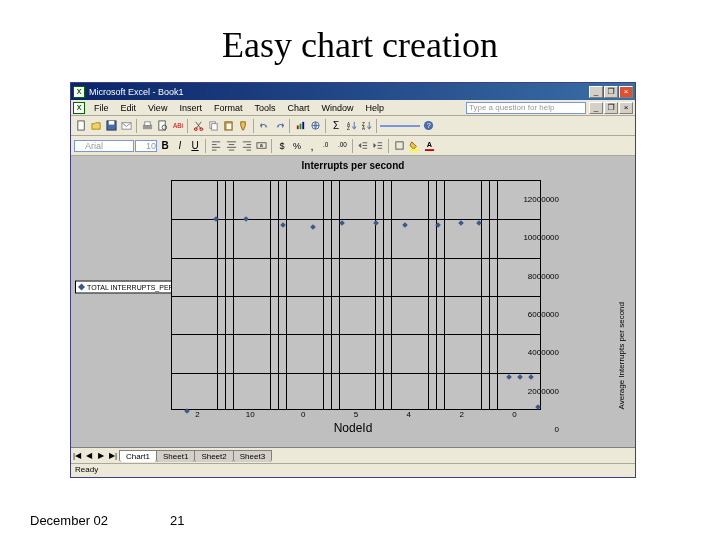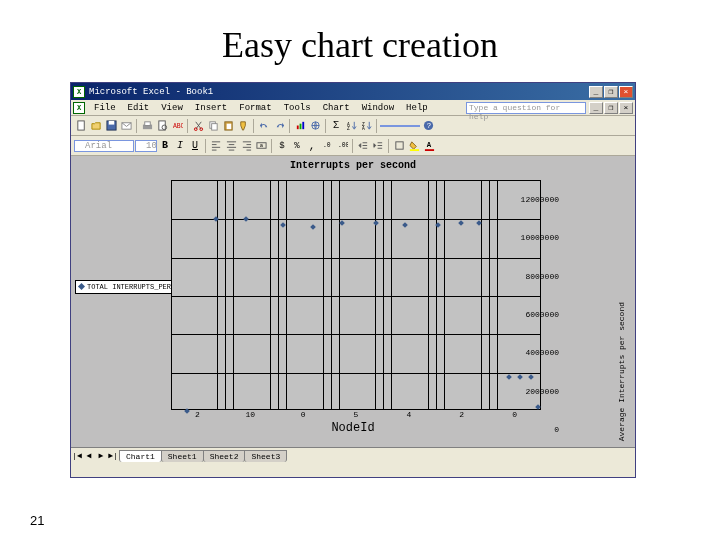--- a/index.html
+++ b/index.html
@@ -20,21 +20,21 @@
     font-weight: normal;
   }
   .excel-window {
     position: absolute;
     left: 70px;
     top: 82px;
     width: 566px;
     height: 396px;
     border: 1px solid #404080;
     background: #ece9d8;
-    font-family: Liberation Mono, monospace;
+    font-family: Liberation Sans, sans-serif;
     font-size: 9px;
   }
   .titlebar {
     height: 17px;
     background: linear-gradient(to right, #0a246a, #3a6ea5);
     display: flex;
     align-items: center;
     padding: 0 2px;
   }
   .titlebar .excel-icon {
@@ -573,17 +573,21 @@
     <div class="nav-tri">|◀</div>
     <div class="nav-tri">◀</div>
     <div class="nav-tri">▶</div>
     <div class="nav-tri">▶|</div>
     <div class="sheet-tab">Chart1</div>
     <div class="sheet-tab inactive">Sheet1</div>
     <div class="sheet-tab inactive">Sheet2</div>
     <div class="sheet-tab inactive">Sheet3</div>
   </div>
 
+  <div class="statusbar">
+    <span>Ready</span>
+  </div>
 </div>
 
 <div class="slide-footer">
+  <div class="footer-date">December 02</div>
   <div class="footer-page">21</div>
 </div>
 
 </body></html>

